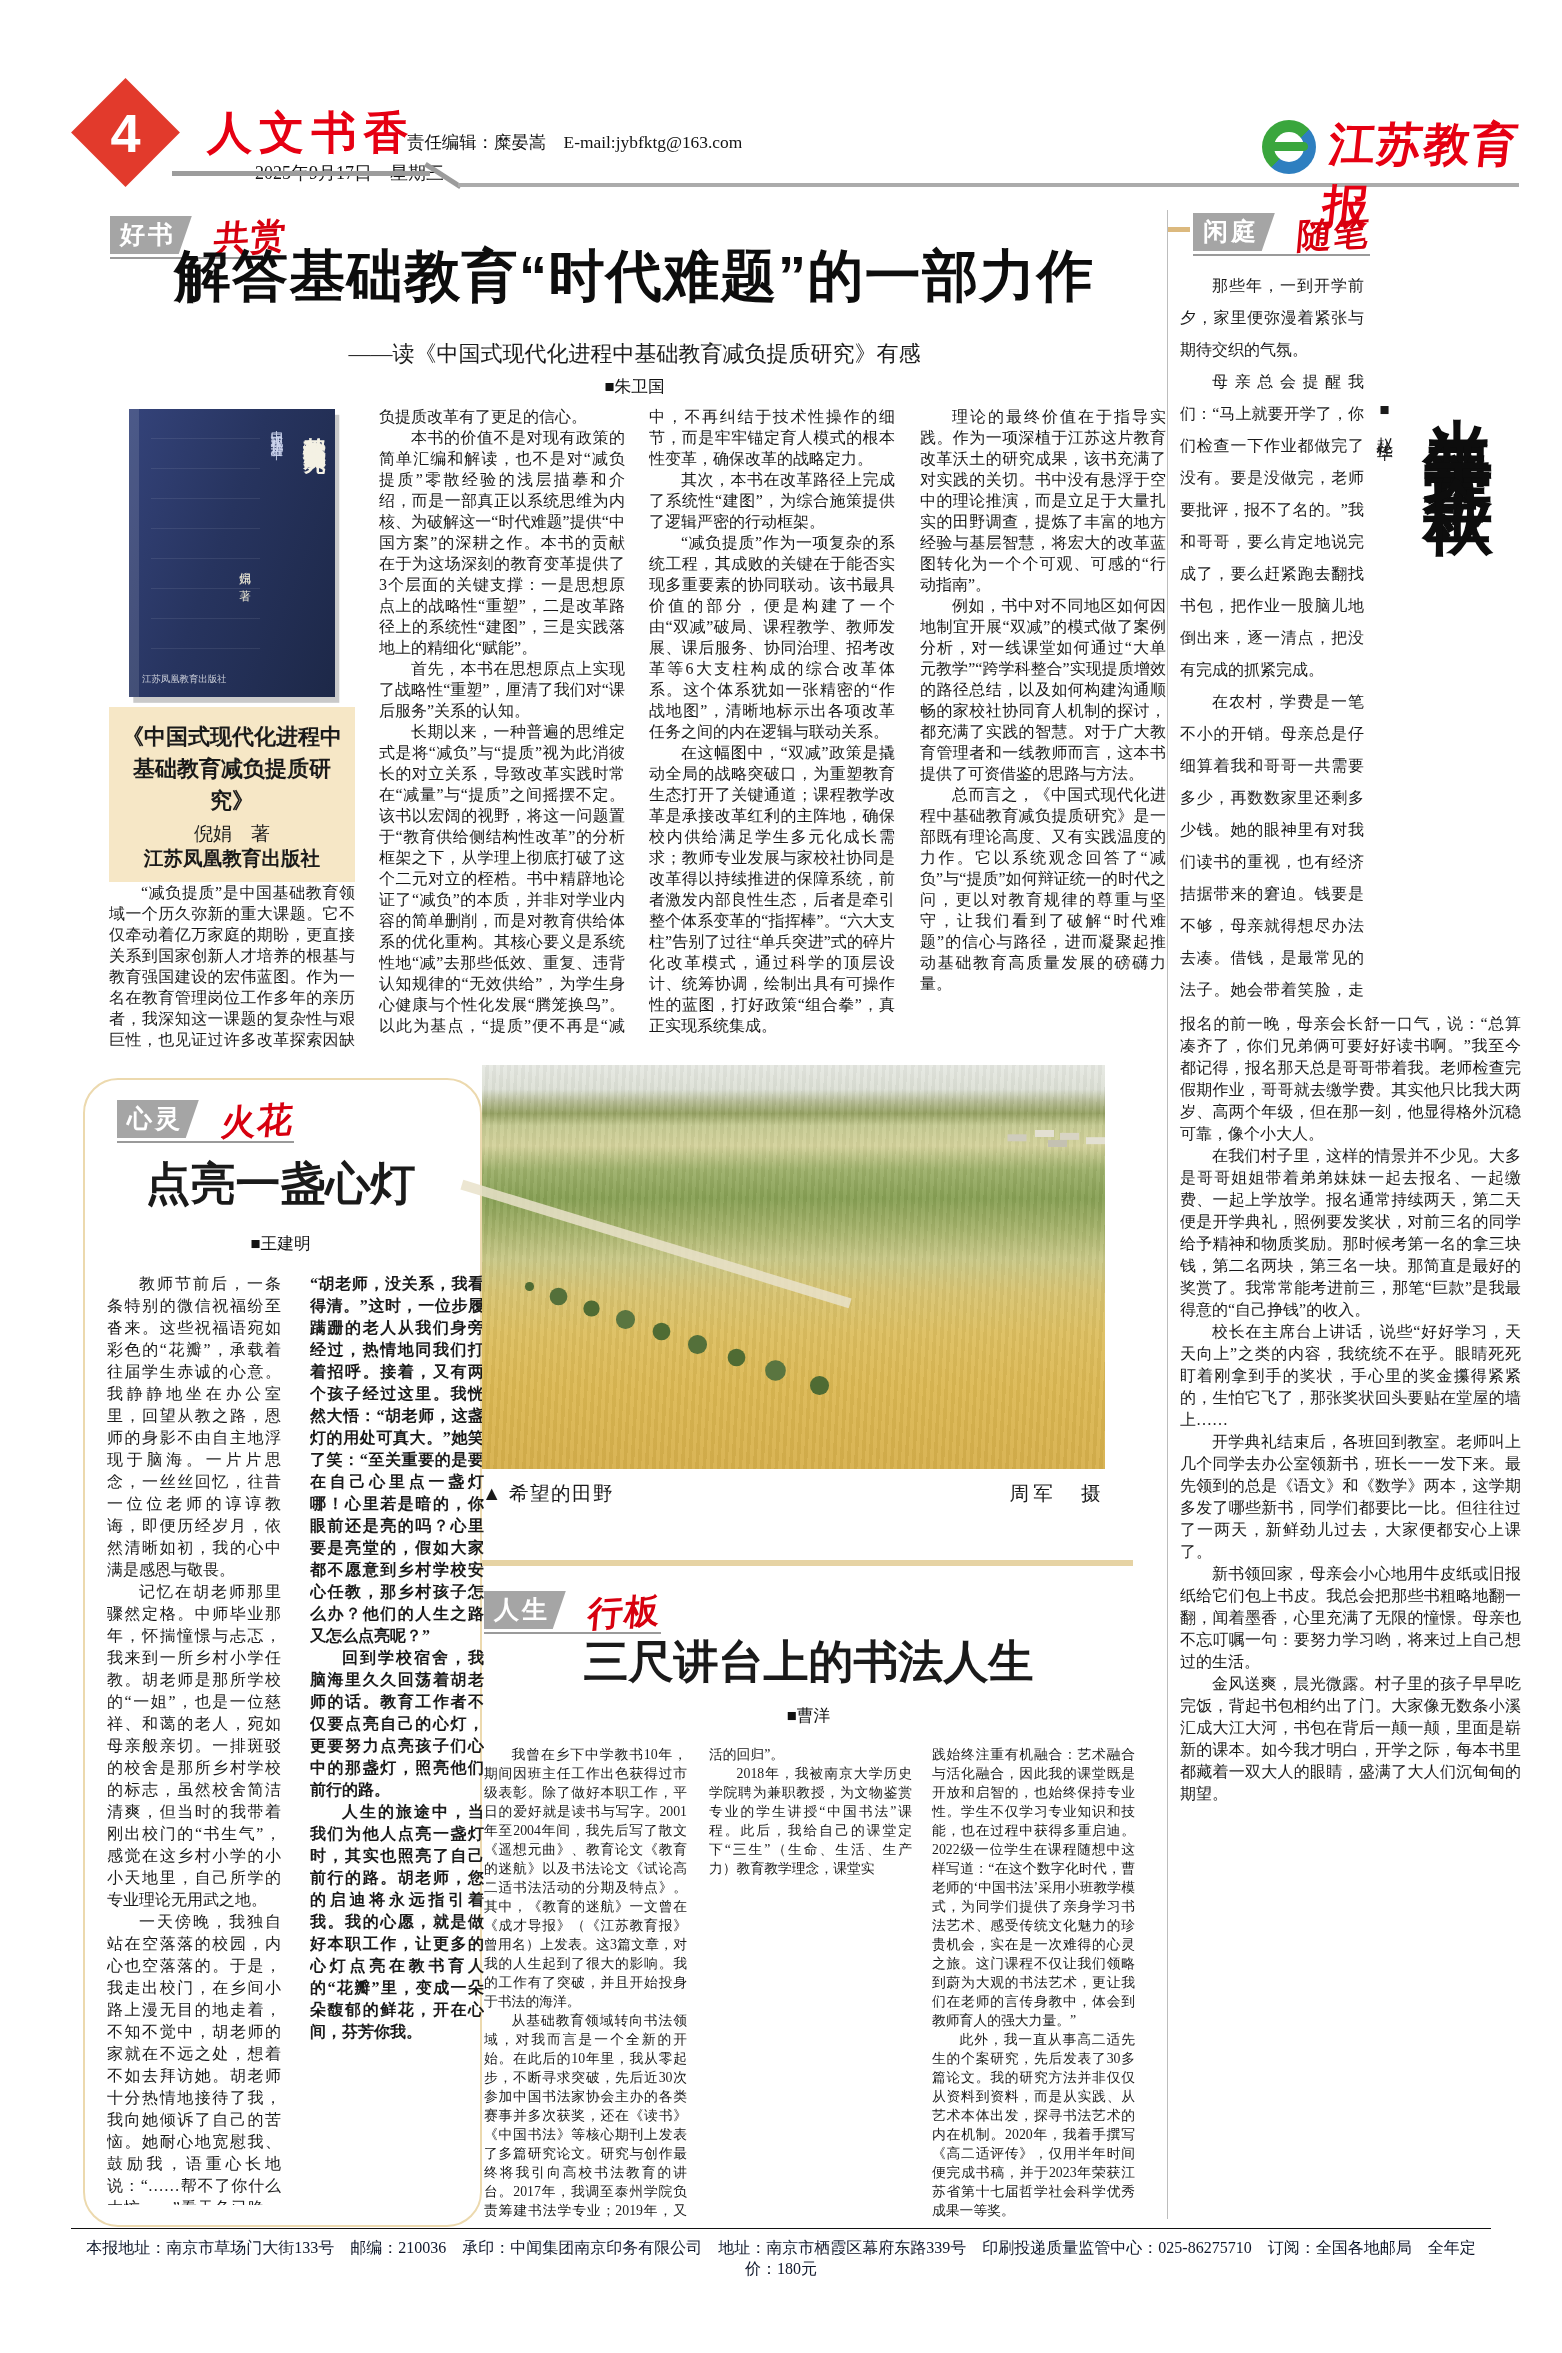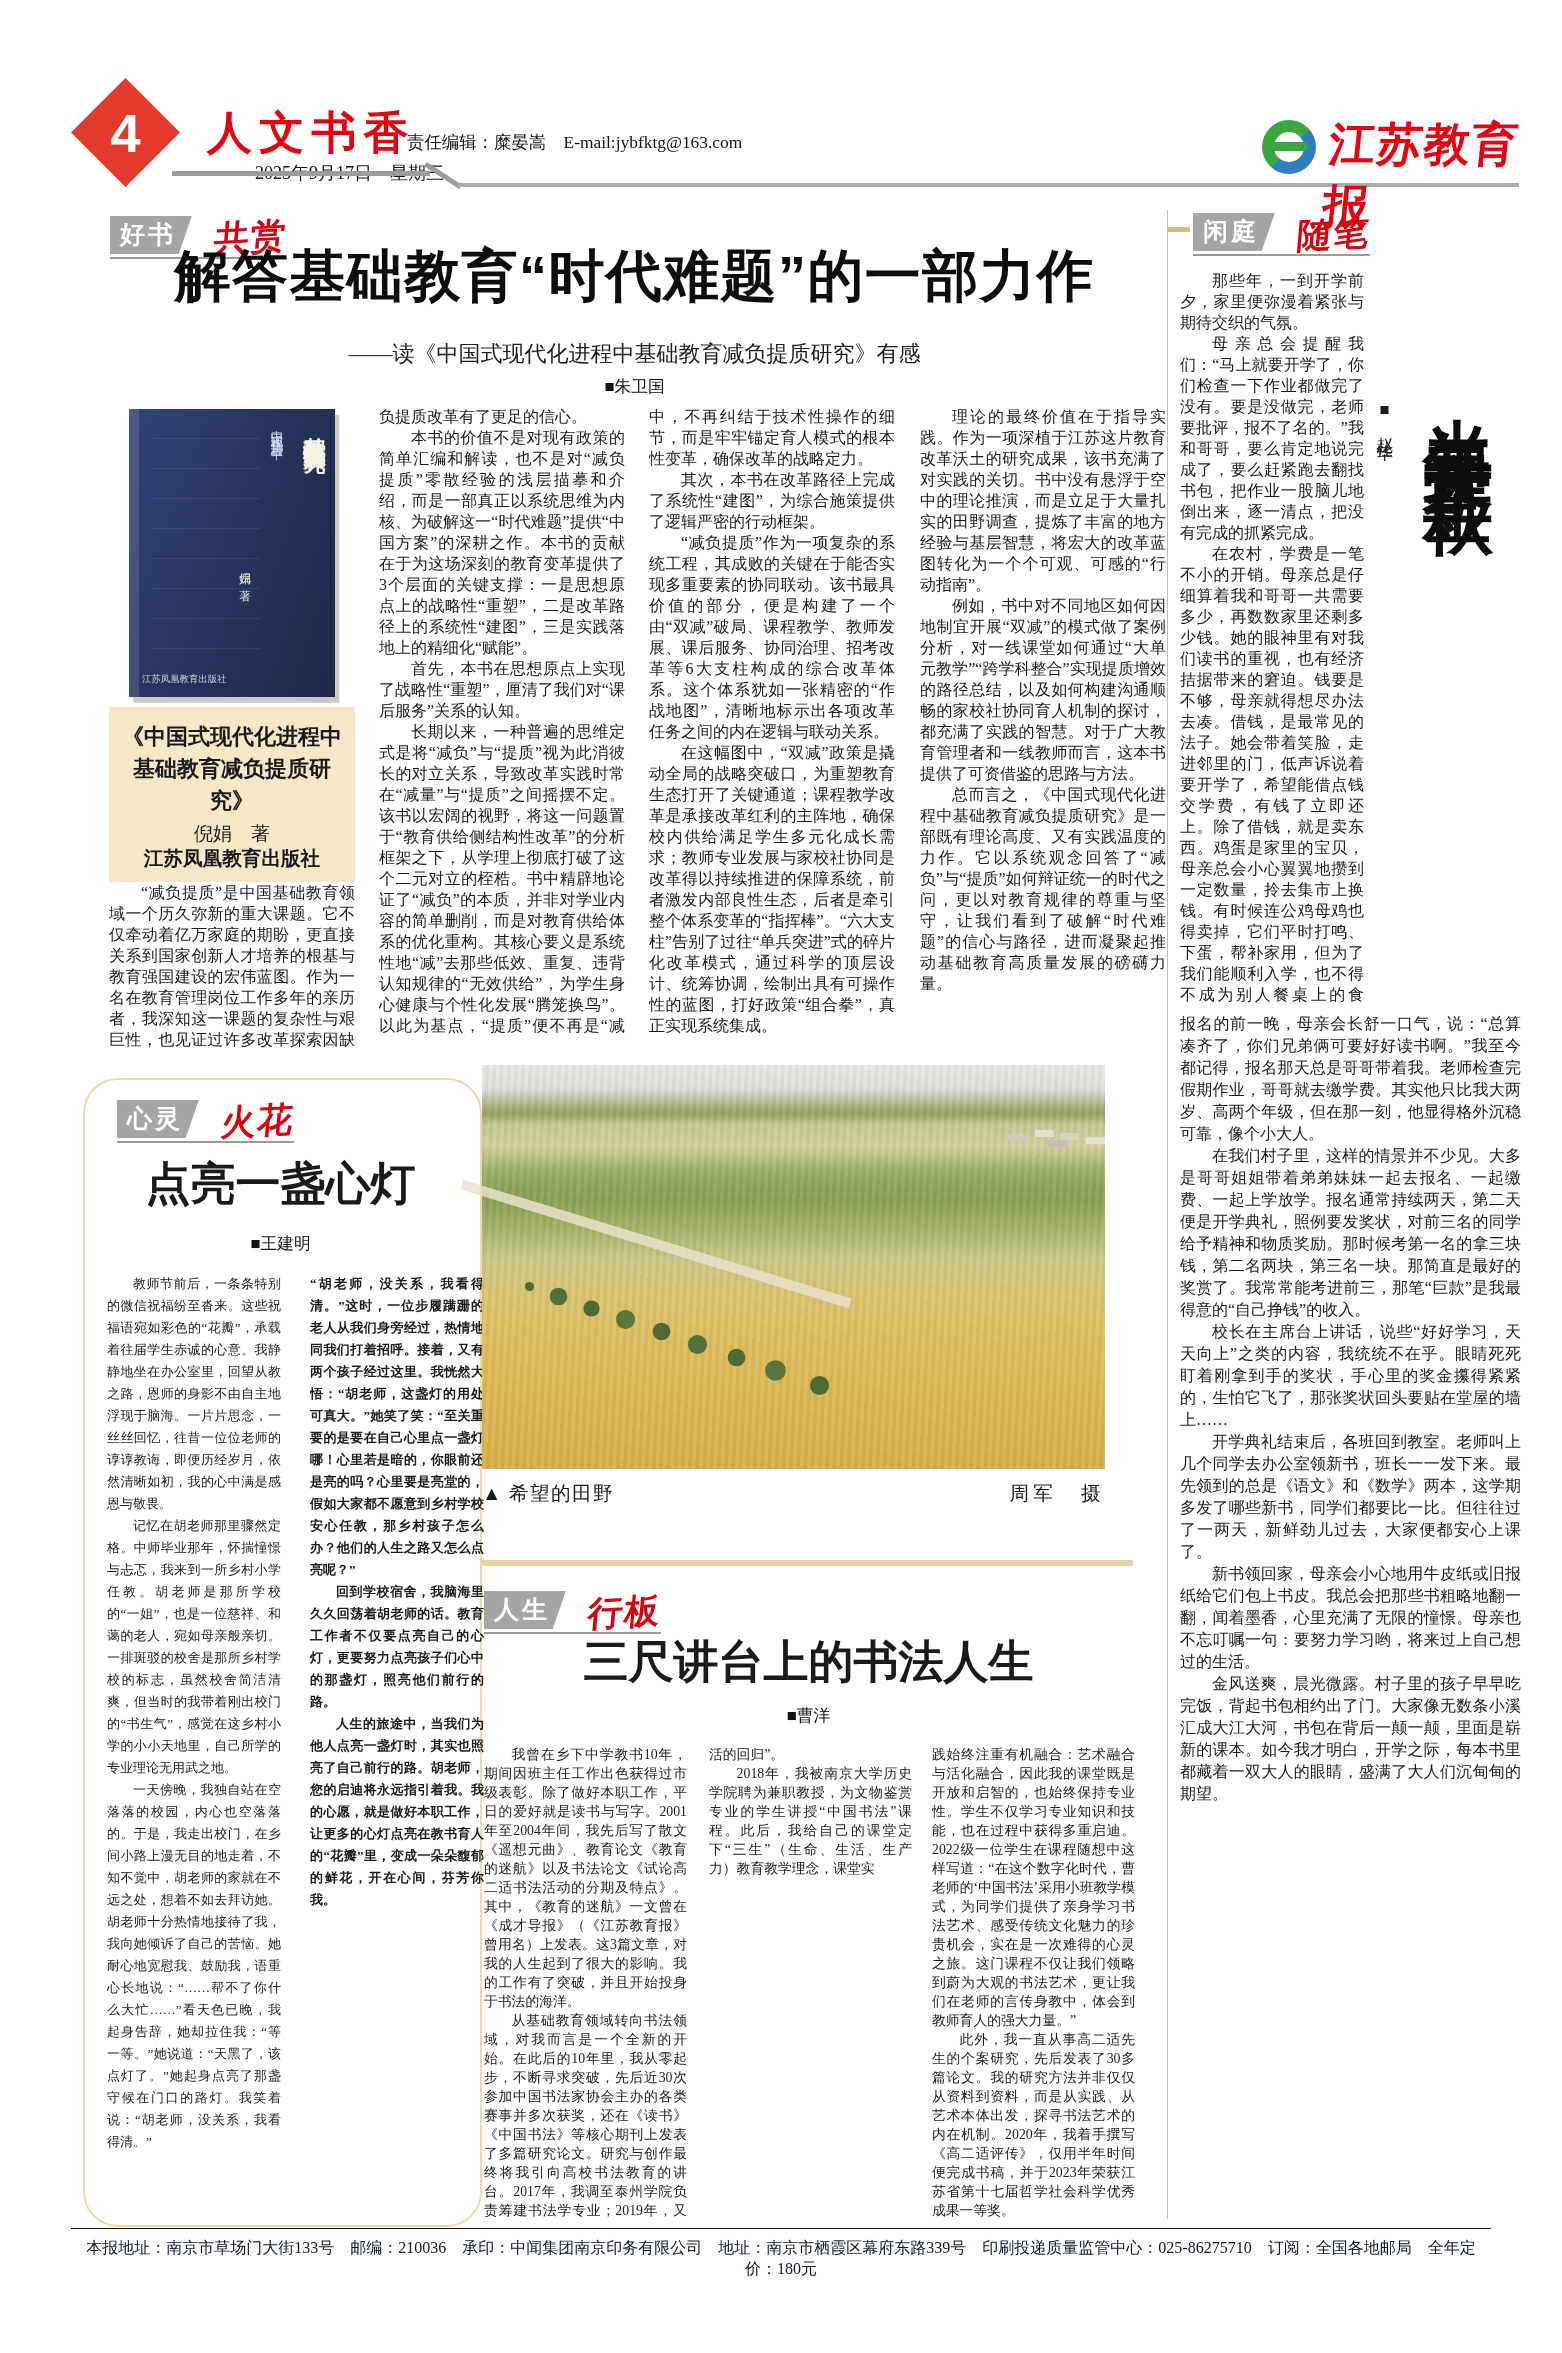--- a/index.html
+++ b/index.html
@@ -60,33 +60,33 @@
   .cover-lines{position:absolute;left:22px;top:29px;width:109px;height:217px;
         background:repeating-linear-gradient(180deg,rgba(255,255,255,.16) 0 1.4px,transparent 1.4px 30px);opacity:.5;}
   .book-caption{background:#f6e7c6;padding:14.5px 7.2px 13px;text-align:center;}
   .book-caption .t{font-size:22px;font-weight:700;font-family:"Liberation Sans","DejaVu Sans",sans-serif;line-height:32px;}
   .book-caption .a{font-size:19px;margin-top:5.8px;}
   .book-caption .p{font-size:19.6px;font-weight:700;font-family:"Liberation Sans","DejaVu Sans",sans-serif;margin-top:4.3px;}
 
   
   .essay-dash{left:1168px;top:227px;width:22px;height:5px;background:#dcb97e;}
   .essay-flag{left:1193px;top:213px;}
-  .essay-top{left:1180px;top:270px;width:184px;height:735px;font-size:16px;line-height:21px;}
+  .essay-top{left:1180px;top:270px;width:184px;height:735px;font-size:16px;line-height:32px;}
   .essay-vtitle{left:1412px;top:362px;height:638px;font-size:70px;font-weight:900;letter-spacing:11.6px;
         font-family:"Liberation Sans","DejaVu Sans",sans-serif;color:#0d0d0d;}
   .essay-vauthor{left:1373px;top:400px;font-size:16.7px;letter-spacing:4.3px;}
   .essay-bottom{left:1180px;top:1013px;width:341px;height:1206px;font-size:16px;line-height:22px;}
 
   
   .heart-box{left:83px;top:1078px;width:395px;height:1145px;border:2.9px solid #ecd9ae;border-radius:35px;}
   .heart-flag{left:117px;top:1100px;}
   .heart-title{left:83px;top:1154px;width:395px;text-align:center;font-size:45px;font-weight:700;
         font-family:"Liberation Sans","DejaVu Sans",sans-serif;}
   .heart-by{left:83px;top:1232px;width:395px;}
-  .heart-col{top:1273px;width:174px;height:932px;font-size:13px;line-height:22px;}
+  .heart-col{top:1273px;width:174px;height:932px;font-size:16px;line-height:22px;}
   .hc1{left:107px;} .hc2{left:310px;font-weight:bold;}
 
   
   .photo{left:482px;top:1065px;width:623px;height:404px;
     background-image:
       repeating-linear-gradient(93deg,rgba(255,255,255,.05) 0 3.6px,rgba(0,0,0,.035) 3.6px 7.2px),
       linear-gradient(to bottom,
         #e7e9e3 0%, #dde1d6 6%, #b7bd96 9%, #96a263 12%,
         #c6cb93 15%, #d4d29b 20%, #9db06a 26%, #87a054 33%,
         #a3b169 40%, #c9c887 48%, #d8c472 56%, #ddbf60 66%,

